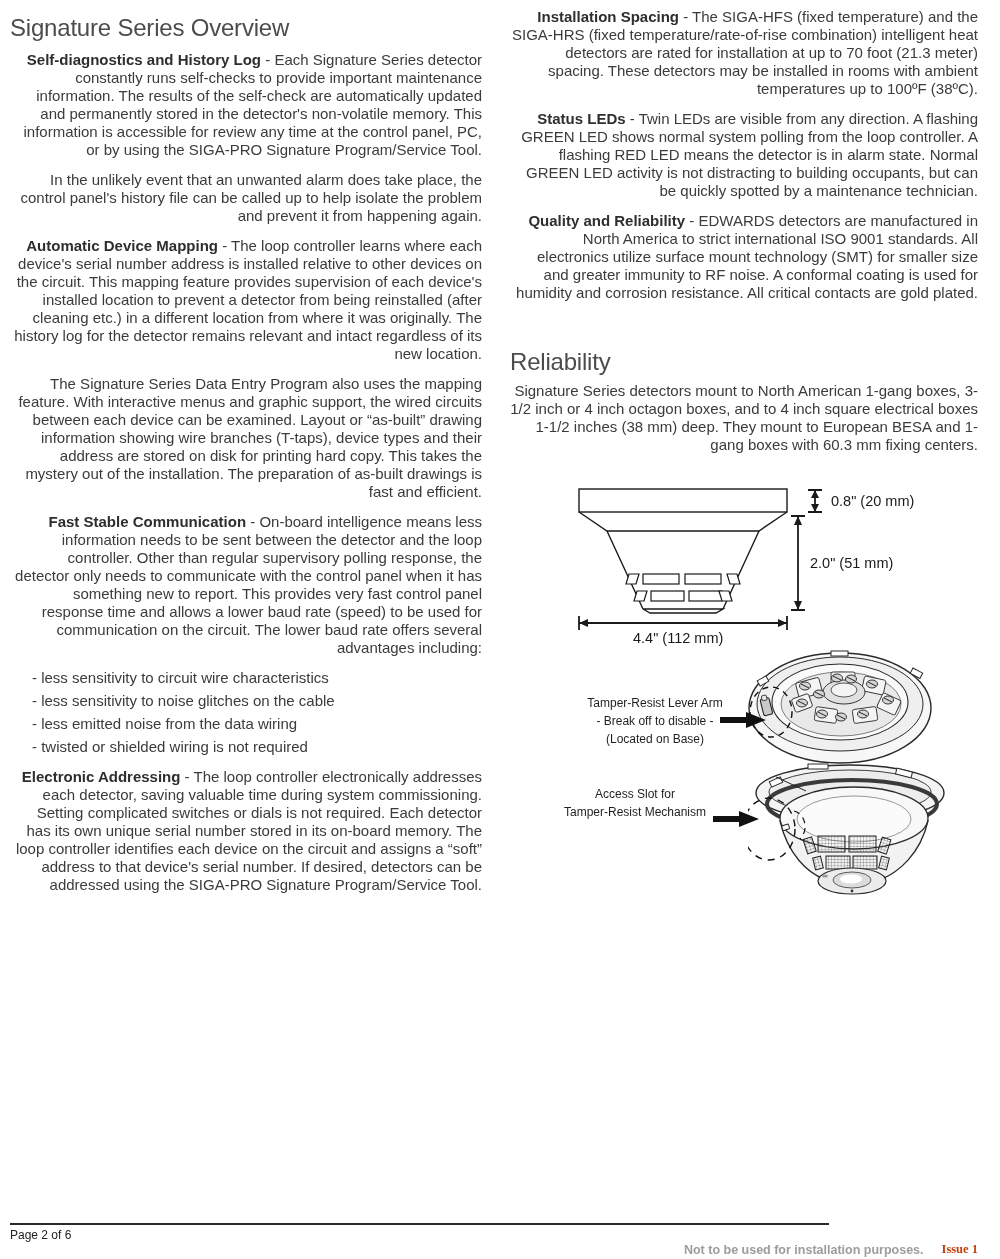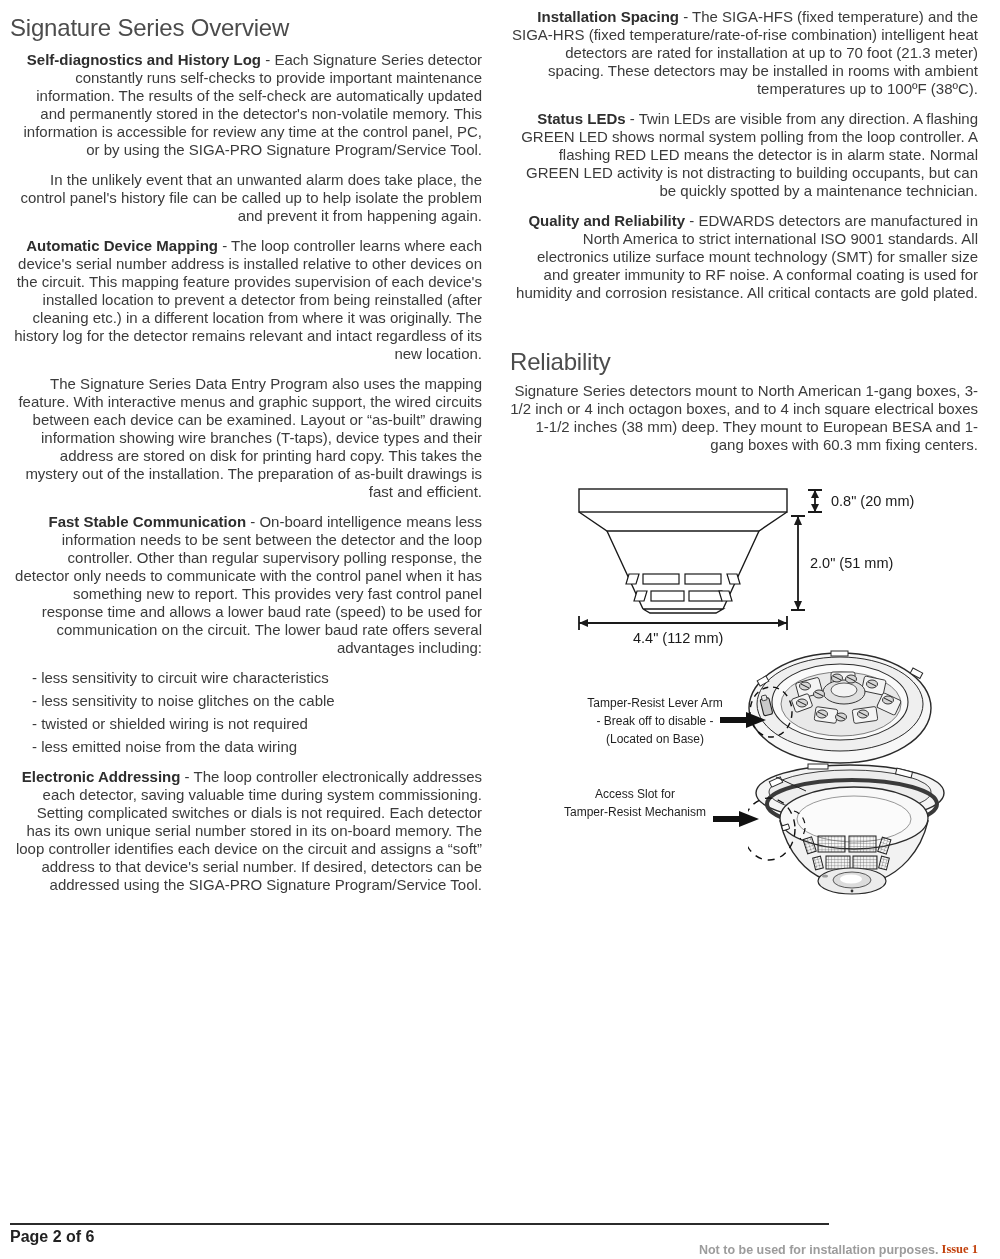--- a/index.html
+++ b/index.html
@@ -11,25 +11,25 @@
   h1.install{margin-top:46px;margin-bottom:6px;}
   p{margin:0 0 12px 0;text-align:right;}
   p b{color:#2e2e2e;}
   ul{list-style:none;margin:2px 0 12px 0;padding:0 0 0 12px;}
   li{margin:0 0 5px 0;padding-left:10px;}
   .figures{position:absolute;left:0;top:472px;width:470px;height:445px;}
   .fig-abs{position:absolute;}
   .fig-label{font-size:12px;line-height:18px;color:#1f1f1f;text-align:center;}
   svg text{font-family:"Liberation Sans",sans-serif;fill:#1a1a1a;}
   .footer-rule{position:absolute;left:10px;top:1223px;width:819px;border-top:2.5px solid #2b2b2b;}
-  .footer-page{position:absolute;left:10px;top:1228px;font-size:16px;font-weight:bold;color:#222;}
+  .footer-page{position:absolute;left:10px;top:1228px;font-size:12px;font-weight:normal;color:#222;}
   .footer-right{position:absolute;right:22px;top:1284px;display:flex;align-items:center;gap:20px;}
   .ds-label{font-size:13px;font-weight:bold;color:#a0a0a0;letter-spacing:4.5px;word-spacing:8px;}
   .ds-number{font-size:22px;font-weight:500;color:#b91c1c;letter-spacing:-0.5px;}
-  .footer-right2{position:absolute;right:22px;top:1242px;display:flex;align-items:flex-end;gap:3px;font-size:12.5px;font-weight:bold;}
+  .footer-right2{position:absolute;right:22px;top:1242px;display:flex;align-items:flex-end;gap:18px;font-size:12.5px;font-weight:bold;}
   .disclaimer{color:#9c9c9c;}
   .issue{color:#c2410c;font-family:Liberation Serif, serif;}
 </style>
 </head>
 <body>
 
 <div class="col col-left">
   <h1>Signature Series Overview</h1>
 
   <p><b>Self-diagnostics and History Log</b><span> - Each Signature Series detector constantly runs self-checks to provide important maintenance information. The results of the self-check are automatically updated and permanently stored in the detector's non-volatile memory.  This information is accessible for review any time at the control panel, PC, or by using the SIGA-PRO Signature Program/Service Tool.</span></p>
@@ -38,22 +38,22 @@
 
   <p><b>Automatic Device Mapping</b><span> - The loop controller learns where each device's serial number address is installed relative to other devices on the circuit. This mapping feature provides supervision of each device's installed location to prevent a detector from being reinstalled (after cleaning etc.) in a different location from where it was originally. The history log for the detector remains relevant and intact regardless of its new location.</span></p>
 
   <p><span>The Signature Series Data Entry Program also uses the mapping feature.  With interactive menus and graphic support, the wired circuits between each device can be examined. Layout or “as-built” drawing information showing wire branches (T-taps), device types and their address are stored on disk for printing hard copy. This takes the mystery out of the installation. The preparation of as-built drawings is fast and efficient.</span></p>
 
   <p><b>Fast Stable Communication</b><span> - On-board intelligence means less information needs to be sent between the detector and the loop controller. Other than regular supervisory polling response, the detector only needs to communicate with the control panel when it has something new to report. This provides very fast control panel response time and allows a lower baud rate (speed) to be used for communication on the circuit. The lower baud rate offers several advantages including:</span></p>
 
   <ul>
     <li>- less sensitivity to circuit wire characteristics</li>
     <li>- less sensitivity to noise glitches on the cable</li>
+    <li>- less emitted noise from the data wiring</li>
     <li>- twisted or shielded wiring is not required</li>
-    <li>- less emitted noise from the data wiring</li>
   </ul>
 
   <p><b>Electronic Addressing</b><span> - The loop controller electronically addresses each detector, saving valuable time during system commissioning.  Setting complicated switches or dials is not required. Each detector has its own unique serial number stored in its on-board memory. The loop controller identifies each device on the circuit and assigns a “soft” address to that device's serial number. If desired, detectors can be addressed using the SIGA-PRO Signature Program/Service Tool.</span></p>
 </div>
 
 <div class="col col-right">
   <p><b>Installation Spacing</b><span> - The SIGA-HFS (fixed temperature) and the SIGA-HRS (fixed temperature/rate-of-rise combination) intelligent heat detectors are rated for installation at up to 70 foot (21.3 meter) spacing. These detectors may be installed in rooms with ambient temperatures up to 100ºF (38ºC).</span></p>
 
   <p><b>Status LEDs</b><span> - Twin LEDs are visible from any direction. A flashing GREEN LED shows normal system polling from the loop controller. A flashing RED LED means the detector is in alarm state. Normal GREEN LED activity is not distracting to building occupants, but can be quickly spotted by a maintenance technician.</span></p>
 

